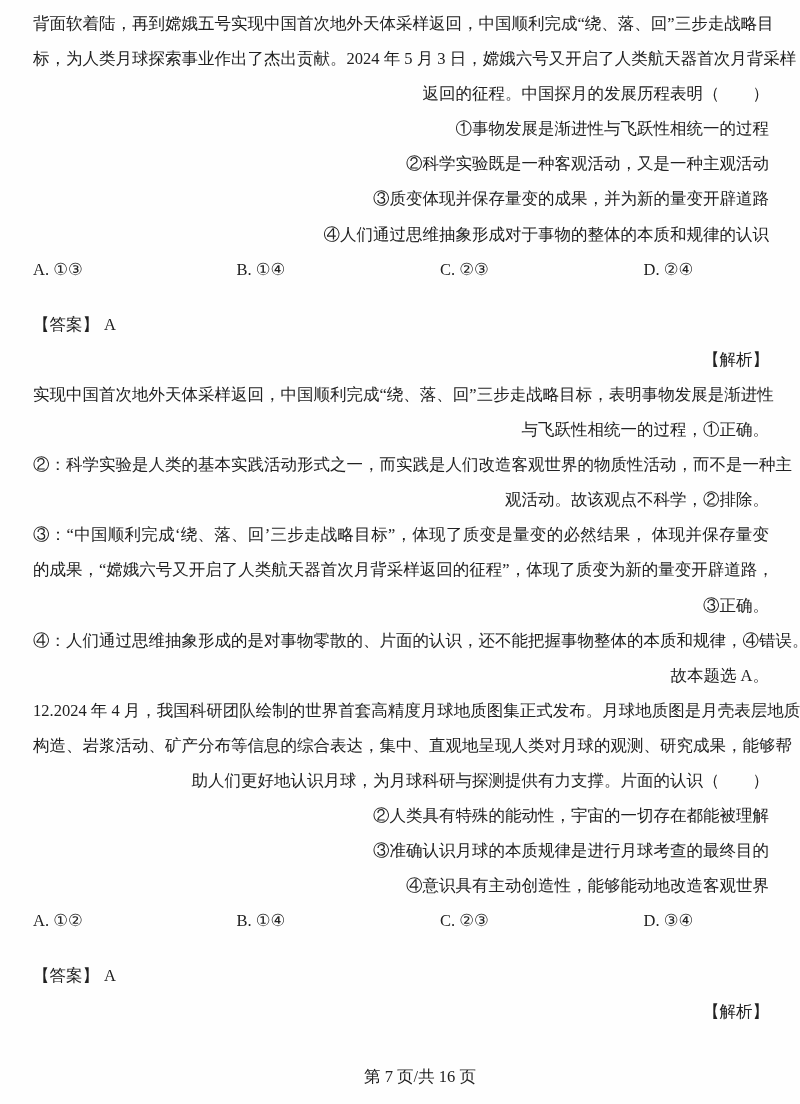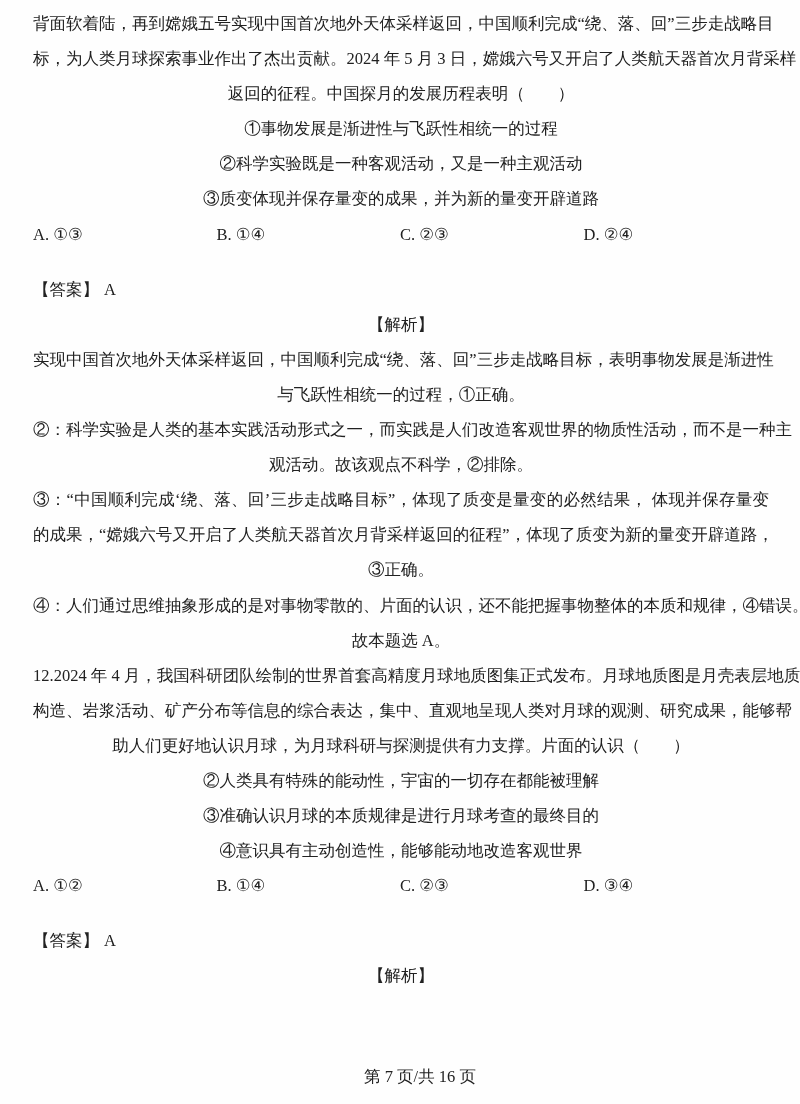--- a/index.html
+++ b/index.html
@@ -17,31 +17,32 @@
   .content {
     position: absolute;
     left: 33px;
     top: 6px;
     width: 736px;
   }
   .line {
     height: 35.1px;
     line-height: 35.1px;
     white-space: nowrap;
-    text-align: center;
+    text-align: right;
   }
   .j {
     text-align: justify;
     text-align-last: justify;
     text-justify: distribute;
   }
   .options-row {
     display: flex;
     height: 35.1px;
     line-height: 35.1px;
+    gap: 20px;
   }
   .option { width: 183.5px; white-space: nowrap; }
   .option:last-child { width: auto; text-align: center; }
   .answer-line { height: 35.1px; line-height: 35.1px; white-space: nowrap; margin-top: 20px; }
   .answer-value { margin-left: 5px; }
   .footer {
     position: absolute;
     left: 8px;
     top: 1051px;
     width: 100%;
@@ -57,20 +58,21 @@
 <div class="page">
   <div class="content">
 
     <div class="line j">背面软着陆，再到嫦娥五号实现中国首次地外天体采样返回，中国顺利完成“绕、落、回”三步走战略目</div>
     <div class="line j">标，为人类月球探索事业作出了杰出贡献。2024 年 5 月 3 日，嫦娥六号又开启了人类航天器首次月背采样</div>
     <div class="line">返回的征程。中国探月的发展历程表明（　　）</div>
 
     <div class="line">①事物发展是渐进性与飞跃性相统一的过程</div>
     <div class="line">②科学实验既是一种客观活动，又是一种主观活动</div>
     <div class="line">③质变体现并保存量变的成果，并为新的量变开辟道路</div>
+    <div class="line">④人们通过思维抽象形成对于事物的整体的本质和规律的认识</div>
 
     <div class="options-row">
       <span class="option">A. ①③</span>
       <span class="option">B. ①④</span>
       <span class="option">C. ②③</span>
       <span class="option">D. ②④</span>
     </div>
 
     <div class="answer-line">
       <span>【答案】</span><span class="answer-value">A</span>

